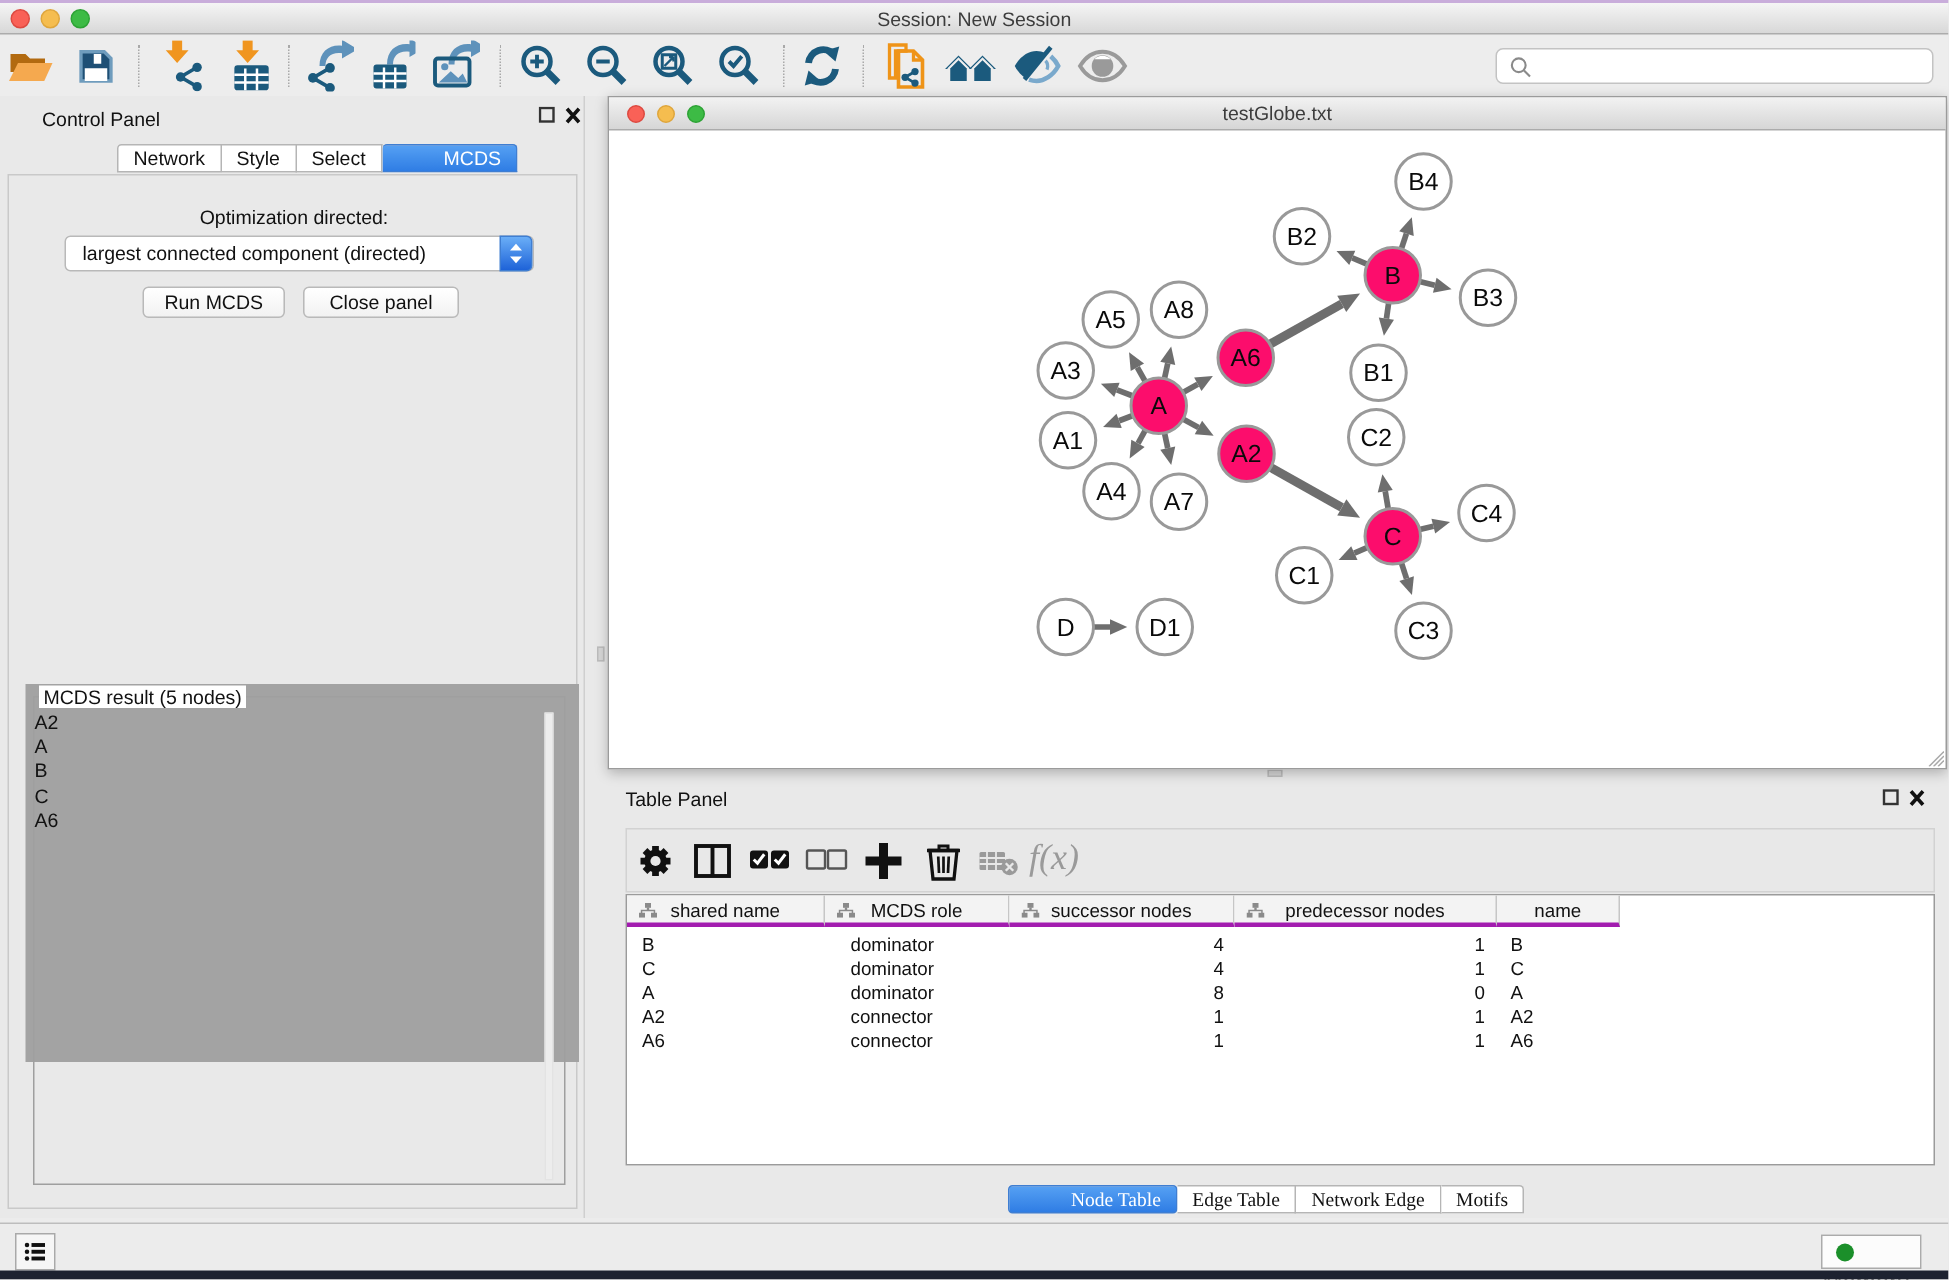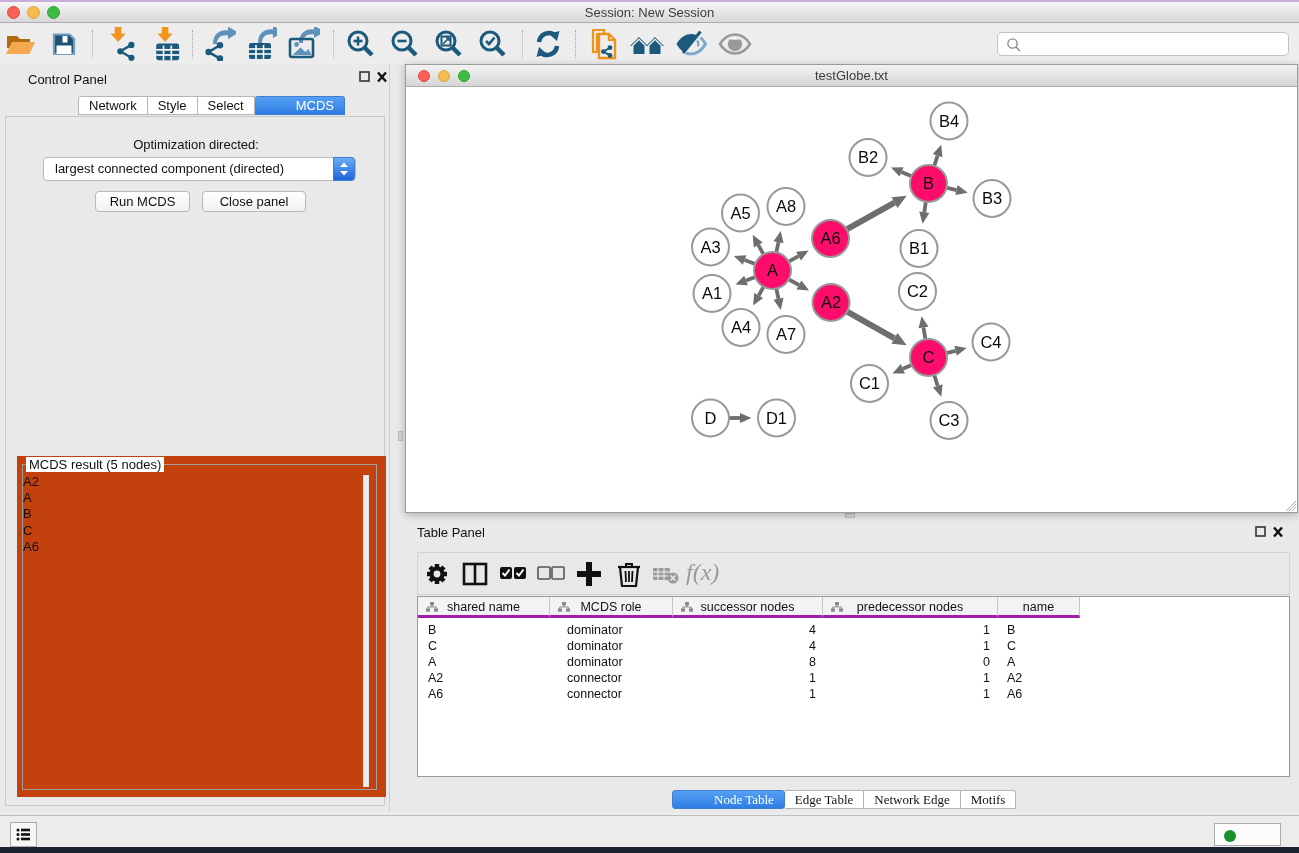--- a/index.html
+++ b/index.html
@@ -25,21 +25,21 @@
 .tab.last { border-radius:0 3px 0 0;text-align:center; }
 .tab.sel { background:linear-gradient(#55a0f3,#2f7de4); color:#fff; border-color:#3f7ed2; border-radius:3px 3px 0 0;padding-left:41px; }
 #cpsub { left:5px; top:52px; width:380px; height:690px; border:1px solid #c9c9c9; background:#e9e9e9; }
 #optlabel { left:0; top:20px; width:380px; text-align:center; font-size:13px; color:#111; }
 #combo { left:37px; top:40px; width:313px; height:24px; background:#fff; border:1px solid #b9b9b9; border-radius:4px; font-size:13px; line-height:22px; color:#111; }
 #combo span { padding-left:11px; }
 #combocap { position:absolute; right:0px; top:-1px; width:22px; height:24px; border-radius:0 4px 4px 0;
   background:linear-gradient(#6aaef7,#1e63d8); border:1px solid #3f7ed2; }
 .btn { position:absolute; height:21px; background:linear-gradient(#ffffff,#f2f2f2); border:1px solid #b9b9b9; border-radius:4px;
   font-size:13px; color:#111; text-align:center; line-height:19px; }
-#resultbox { left:11px; top:339px; width:369px; height:341px; background:#c2410c; }
+#resultbox { left:11px; top:339px; width:369px; height:252px; background:#a3a3a3; }
 #resultborder { left:5px; top:8px; width:355px; height:326px; border:1px solid #9f9f9f; }
 #resulttitle { left:3px; top:-8px; background:#fff; padding:0 3px; font-size:13px; color:#111; }
 #resultlist { left:6px; top:18px; font-size:13px; color:#111; line-height:16.2px; }
 #resultscroll { right:17px; top:19px; width:6px; height:312px; background:#ededed; border:1px solid #e3e3e3; }
 
 #rightbg { left:390px; top:64px; width:909px; height:748px; background:#e9e9e9; }
 
 #netwin { left:405px; top:64px; width:893px; height:449px; background:#fff; border:1px solid #9b9b9b; box-shadow:0 2px 8px rgba(0,0,0,0.25); }
 #nettitle { left:0; top:0; width:100%; height:22px; background:linear-gradient(#f2f2f2,#d6d6d6); border-bottom:1px solid #ababab; }
 #nettitle .title { width:100%; text-align:center; font-size:13px; color:#3c3c3c; line-height:22px; }

